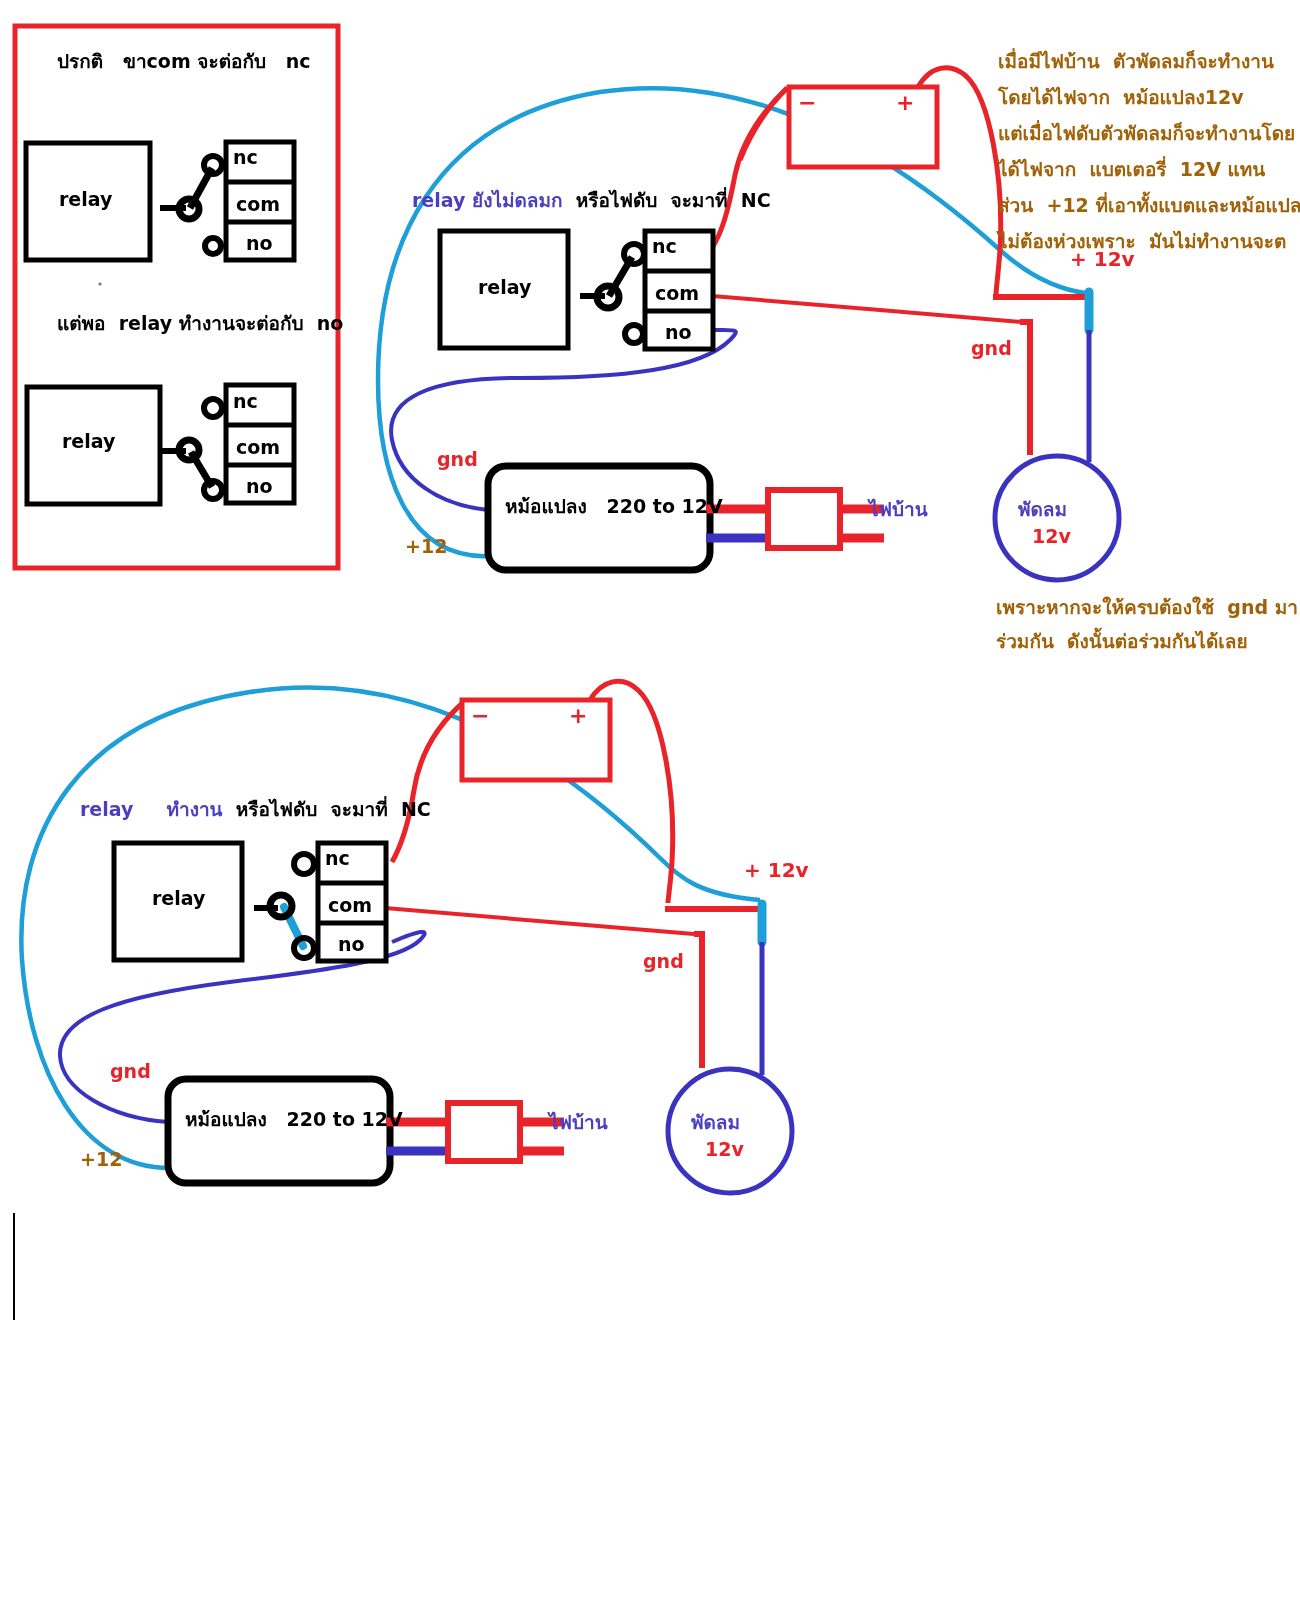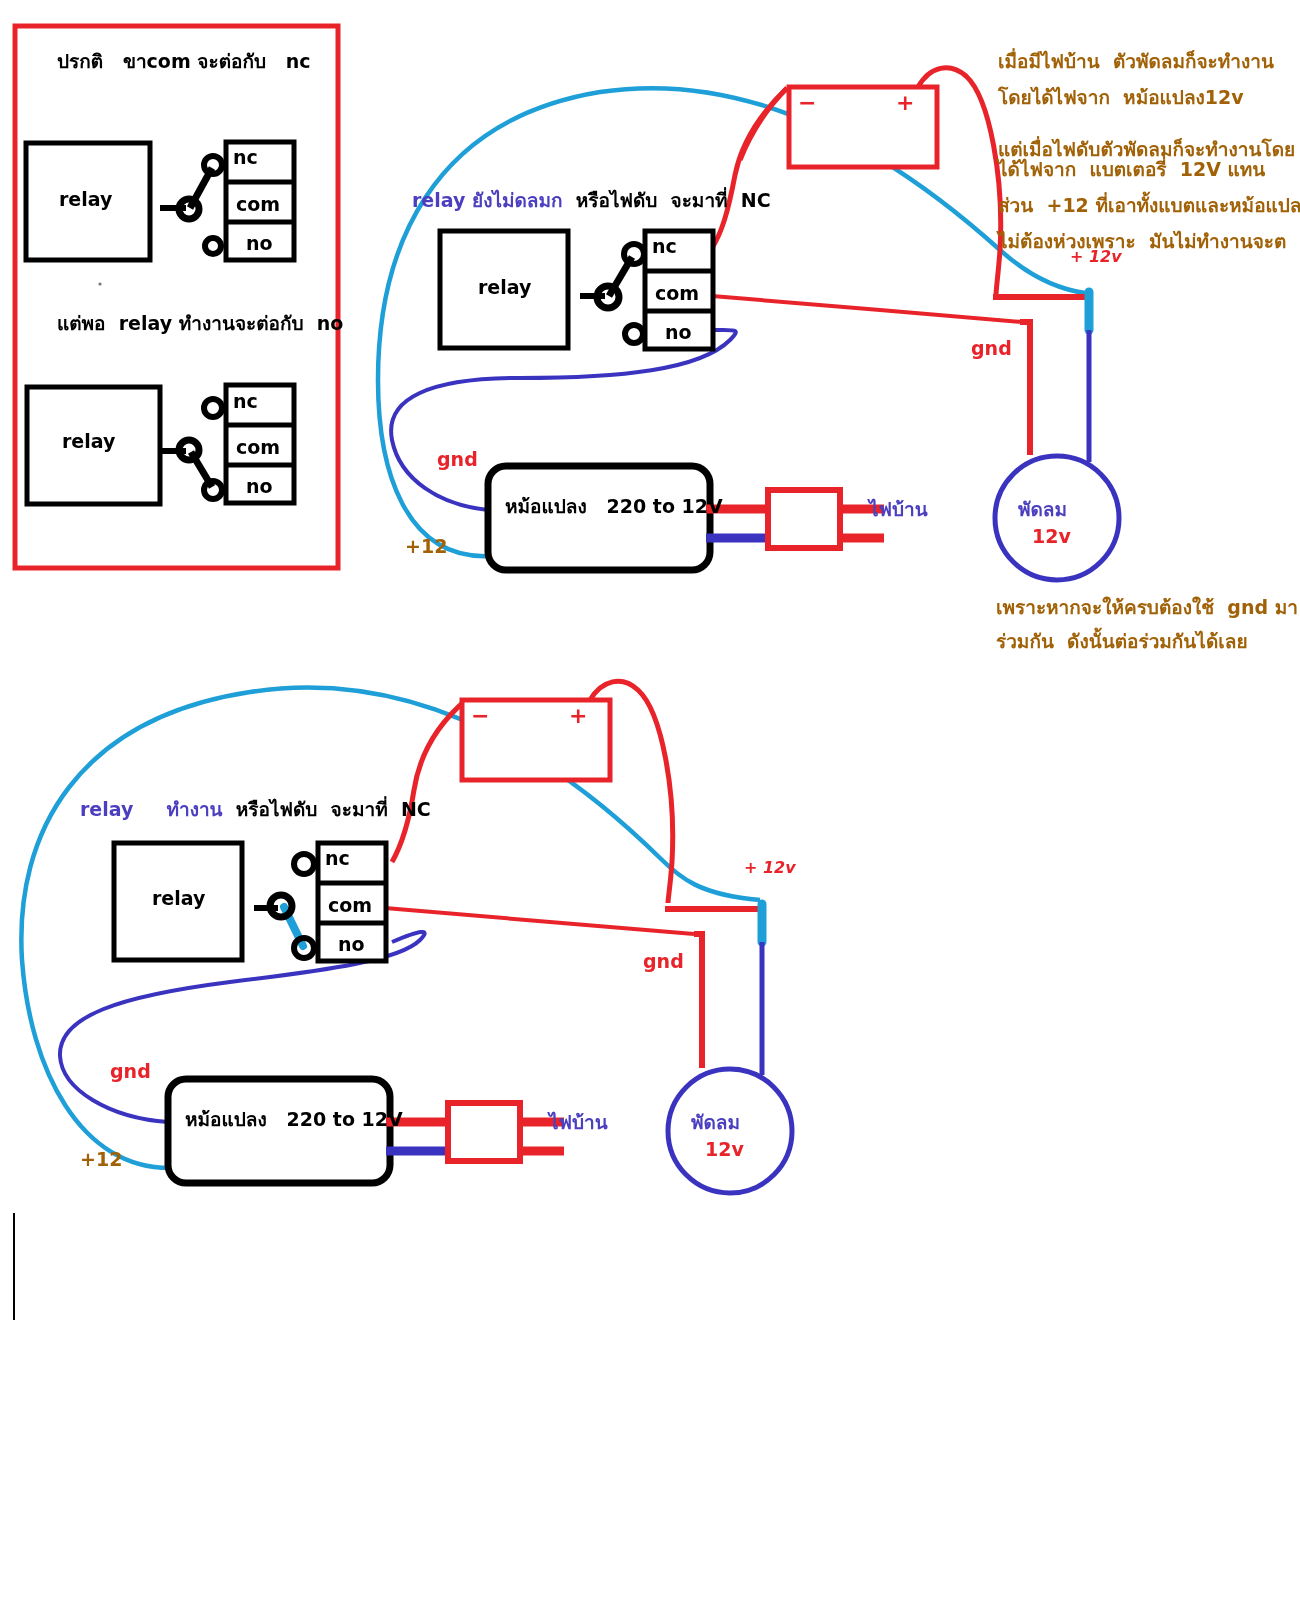--- a/index.html
+++ b/index.html
@@ -9,21 +9,21 @@
     font-family:"DejaVu Sans","Liberation Sans",sans-serif;
   }
   #stage{position:absolute;left:0;top:0;width:1300px;height:1600px;}
   svg.layer{position:absolute;left:0;top:0;width:1300px;height:1600px;overflow:visible;}
   .txt{position:absolute;white-space:pre;font-weight:bold;line-height:1.0;}
   .blk{color:#000000;}
   .red{color:#e8242a;}
   .cyan{color:#a16207;}
   .purple{color:#4b3fbf;}
   .title{font-size:17px;}
-  .big{font-size:16px;font-style:italic;}
+  .big{font-size:20px;}
   .med{font-size:19px;}
   .sm{font-size:17px;}
   .lbl{font-size:19px;}
   .term{font-size:19px;}
 </style>
 </head>
 <body>
 
 <div id="stage">
 
@@ -171,21 +171,21 @@
   <div class="txt lbl red" style="left:1032px;top:527px;">12v</div>
 
   <div class="txt lbl red" style="left:437px;top:450px;">gnd</div>
   <div class="txt lbl cyan" style="left:405px;top:537px;">+12</div>
   <div class="txt lbl red" style="left:971px;top:339px;">gnd</div>
   <div class="txt big red" style="left:1070px;top:249px;">+ 12v</div>
 
   <div>
     <div class="txt med cyan" style="left:998px;top:52px;">เมื่อมีไฟบ้าน  ตัวพัดลมก็จะทำงาน</div>
     <div class="txt med cyan" style="left:998px;top:88px;">โดยได้ไฟจาก  หม้อแปลง12v</div>
-    <div class="txt med cyan" style="left:998px;top:124px;margin-top:16px;">แต่เมื่อไฟดับตัวพัดลมก็จะทำงานโดย</div>
+    <div class="txt med cyan" style="left:998px;top:124px;">แต่เมื่อไฟดับตัวพัดลมก็จะทำงานโดย</div>
     <div class="txt med cyan" style="left:998px;top:160px;">ได้ไฟจาก  แบตเตอรี่  12V แทน</div>
     <div class="txt med cyan" style="left:998px;top:196px;">ส่วน  +12 ที่เอาทั้งแบตและหม้อแปลง</div>
     <div class="txt med cyan" style="left:998px;top:232px;">ไม่ต้องห่วงเพราะ  มันไม่ทำงานจะต</div>
   </div>
 
   <div>
     <div class="txt med cyan" style="left:996px;top:598px;">เพราะหากจะให้ครบต้องใช้  gnd มา</div>
     <div class="txt med cyan" style="left:996px;top:632px;">ร่วมกัน  ดังนั้นต่อร่วมกันได้เลย</div>
   </div>
 

